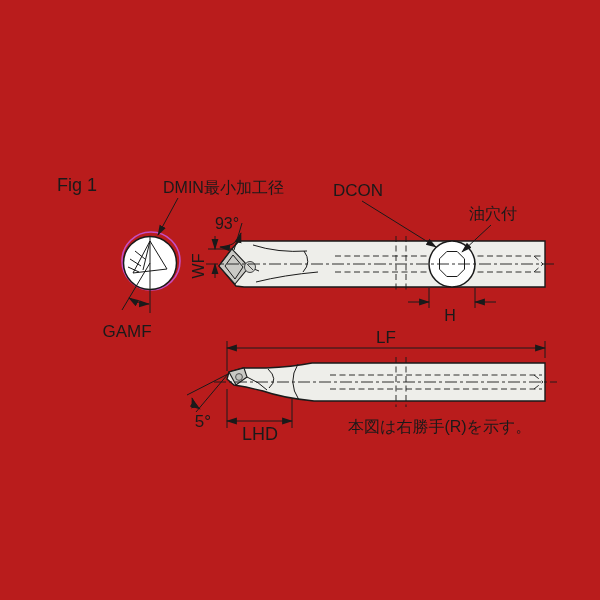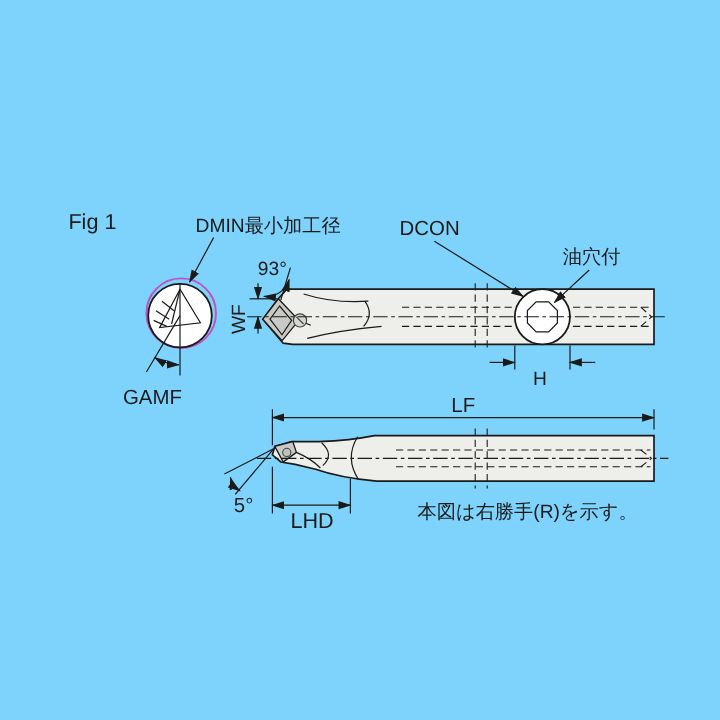--- a/index.html
+++ b/index.html
@@ -1,17 +1,17 @@
 <!DOCTYPE html>
 <html style="--line: #1a1a1a; --highlight: #c44fc4; --metal-light: #eeeeea; --metal-mid: #c9c9c5;"><head>
 <meta charset="utf-8">
 <style>
   html,body{margin:0;padding:0;background:#ffffff;}
   body{width:600px;height:600px;font-family:"Liberation Sans","DejaVu Sans",sans-serif;}
-  .canvas{position:relative;width:600px;height:600px;background:#7dd3fc;overflow:hidden;}
+  .canvas{position:relative;width:600px;height:600px;background:#b91c1c;overflow:hidden;}
   svg text{font-family:"Liberation Sans","DejaVu Sans",sans-serif;fill:var(--line,#1a1a1a);}
   .ln{stroke:var(--line,#1a1a1a);stroke-width:1.5;fill:none;}
   .thin{stroke:var(--line,#1a1a1a);stroke-width:1;fill:none;}
   .cl{stroke:var(--line,#1a1a1a);stroke-width:0.9;stroke-dasharray:12 3 3 3;fill:none;}
   .dash{stroke:var(--line,#1a1a1a);stroke-width:0.9;stroke-dasharray:6 3.5;fill:none;}
   .metal{fill:var(--metal-light,#eeeeea);stroke:var(--line,#1a1a1a);stroke-width:1.4;}
   .insert{fill:var(--metal-mid,#c9c9c5);stroke:var(--line,#1a1a1a);stroke-width:1.1;}
   .dim{stroke:var(--line,#1a1a1a);stroke-width:1;fill:none;}
   .hl{stroke:var(--highlight,#c44fc4);stroke-width:1.6;fill:none;}
   .t16{font-size:16px;}

